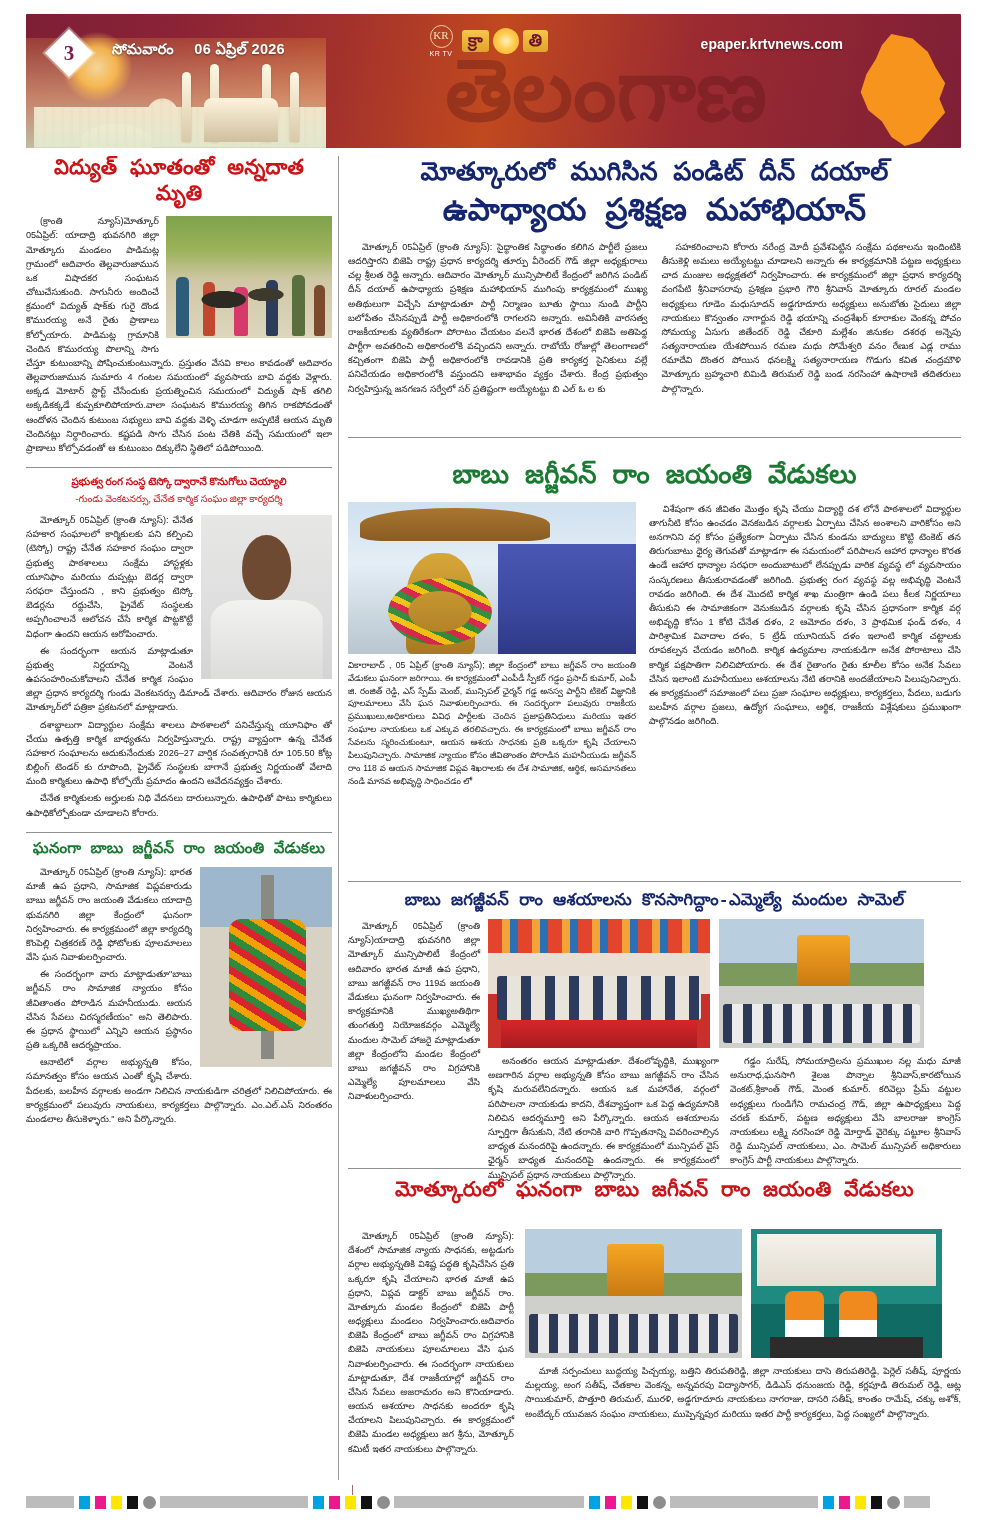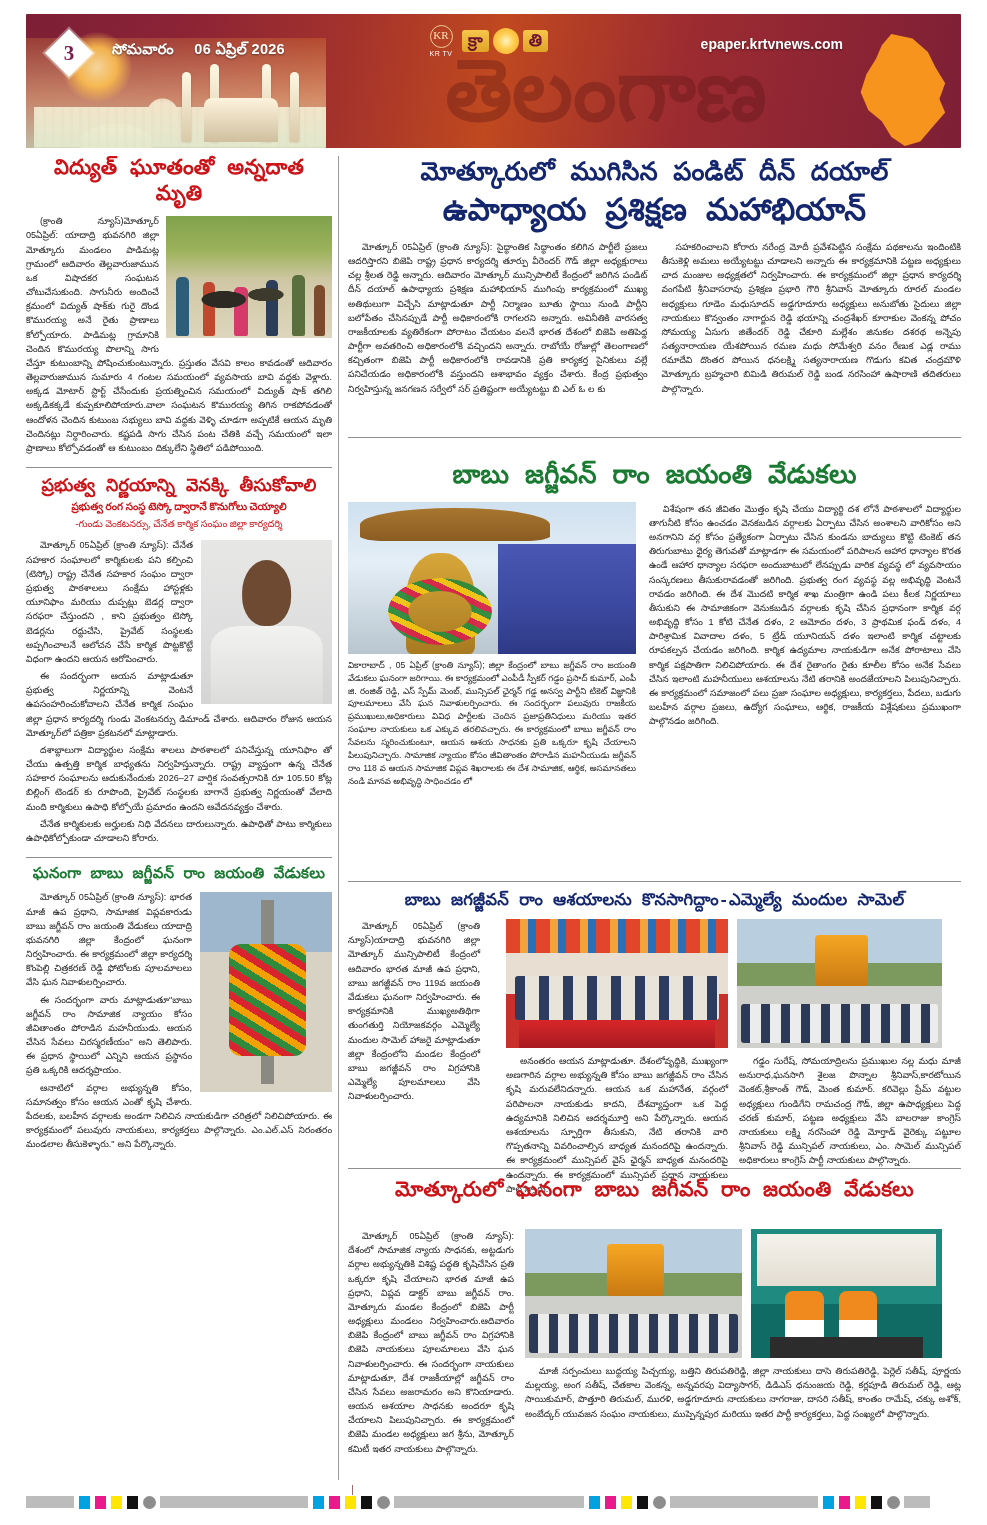--- a/index.html
+++ b/index.html
@@ -253,21 +253,20 @@
         </div>
         <div class="body">
           <p>(క్రాంతి న్యూస్)మోత్కూర్ 05ఏప్రిల్: యాదాద్రి భువనగిరి జిల్లా మోత్కూరు మండలం పాడిమట్ల గ్రామంలో ఆదివారం తెల్లవారుజామున ఒక విషాదకర సంఘటన చోటుచేసుకుంది. సాగునీరు అందించే క్రమంలో విద్యుత్ షాక్‌కు గురై దొండ కొమురయ్య అనే రైతు ప్రాణాలు కోల్పోయారు. పాడిమట్ల గ్రామానికి చెందిన కొమురయ్య పొలాన్ని సాగు చేస్తూ కుటుంబాన్ని పోషించుకుంటున్నారు. ప్రస్తుతం వేసవి కాలం కావడంతో ఆదివారం తెల్లవారుజామున సుమారు 4 గంటల సమయంలో వ్యవసాయ బావి వద్దకు వెళ్లారు. అక్కడ మోటార్ స్టార్ట్ చేసేందుకు ప్రయత్నించిన సమయంలో విద్యుత్ షాక్ తగిలి అక్కడికక్కడే కుప్పకూలిపోయారు.వాలా సంఘటన కొమురయ్య తిగిన రాకపోవడంతో ఆందోళన చెందిన కుటుంబ సభ్యులు బావి వద్దకు వెళ్ళి చూడగా అప్పటికే ఆయన మృతి చెందినట్లు నిర్ధారించారు. కష్టపడి సాగు చేసిన పంట చేతికి వచ్చే సమయంలో ఇలా ప్రాణాలు కోల్పోవడంతో ఆ కుటుంబం దిక్కులేని స్థితిలో పడిపోయింది.</p>
         </div>
       </div>
     </div>
 
     <hr class="hr">
 
     <div>
-      <div class="hl hl-red" style="font-size:17.5px;">ప్రభుత్వ నిర్ణయాన్ని వెనక్కి తీసుకోవాలి</div>
       <div style="text-align:center;font-size:10.4px;color:#cc1418;margin-top:4px;font-family:'Liberation Serif',serif;font-weight:bold;">ప్రభుత్వ రంగ సంస్థ టెస్కో ద్వారానే కొనుగోలు చెయ్యాలి</div>
       <div style="text-align:center;font-size:9.6px;color:#cc1418;margin-top:3px;font-family:'Liberation Serif',serif;">-గుండు వెంకటనర్సు, చేనేత కార్మిక సంఘం జిల్లా కార్యదర్శి</div>
 
       <div style="margin-top:6px;overflow:hidden;">
         <div class="photo sc-portrait" style="float:right;width:131px;height:164px;margin:2px 0 4px 8px;">
           <div class="head"></div>
             <div class="torso"></div>
         </div>
         <div class="body">
           <p>మోత్కూర్ 05ఏప్రిల్ (క్రాంతి న్యూస్): చేనేత సహకార సంఘాలలో కార్మికులకు పని కల్పించి (టెస్కో) రాష్ట్ర చేనేత సహకార సంఘం ద్వారా ప్రభుత్వ పాఠశాలలు సంక్షేమ హాస్టళ్లకు యూనిఫాం మరియు దుప్పట్లు బెడర్ల ద్వారా సరఫరా చేస్తుందని , కాని ప్రభుత్వం టెస్కో బెడర్లను రద్దుచేసి, ప్రైవేట్ సంస్థలకు అప్పగించాలనే ఆలోచన చేసే కార్మిక పొట్టకొట్టే విధంగా ఉందని ఆయన ఆరోపించారు.</p>
@@ -328,21 +327,21 @@
         <p>విశేషంగా తన జీవితం మొత్తం కృషి చేయు విద్యార్థి దశ లోనే పాఠశాలలో విద్యార్థుల తాగునీటి కోసం ఉంచడం వెనకబడిన వర్గాలకు ఏర్పాటు చేసిన అంశాలని వారికోసం అని అనగానిని వర్గ కోసం ప్రత్యేకంగా ఏర్పాటు చేసిన కుండను బాద్యులు కొట్టి టెంకెట్ తన తిరుగుబాటు ధైర్య తెగువతో మాట్లాడగా ఈ సమయంలో పరిపాలన ఆహార ధాన్యాల కొరత ఉండే ఆహార ధాన్యాల సరఫరా అందుబాటులో లేనప్పుడు వారిక వ్యవస్థ లో వ్యవసాయం సంస్కరణలు తీసుకురావడంతో జరిగింది. ప్రభుత్వ రంగ వ్యవస్థ వల్ల అభివృద్ధి వెంటనే రావడం జరిగింది. ఈ దేశ మొదటి కార్మిక శాఖ మంత్రిగా ఉండి పలు కీలక నిర్ణయాలు తీసుకుని ఈ సామాజికంగా వెనుకబడిన వర్గాలకు కృషి చేసిన ప్రధానంగా కార్మిక వర్గ అభివృద్ధి కోసం 1 కోటి చేనేత దళం, 2 ఆమోదం దళం, 3 ప్రాథమిక ఫండ్ దళం, 4 పారిశ్రామిక వివాదాల దళం, 5 ట్రేడ్ యూనియన్ దళం ఇలాంటి కార్మిక చట్టాలకు రూపకల్పన చేయడం జరిగింది. కార్మిక ఉద్యమాల నాయకుడిగా అనేక పోరాటాలు చేసి కార్మిక పక్షపాతిగా నిలిచిపోయారు. ఈ దేశ రైతాంగం రైతు కూలీల కోసం అనేక సేవలు చేసిన ఇలాంటి మహనీయులు ఆశయాలను నేటి తరానికి అందజేయాలని పిలుపునిచ్చారు. ఈ కార్యక్రమంలో సమాజంలో పలు ప్రజా సంఘాల అధ్యక్షులు, కార్యకర్తలు, పేదలు, బడుగు బలహీన వర్గాల ప్రజలు, ఉద్యోగ సంఘాలు, ఆర్థిక, రాజకీయ విశ్లేషకులు ప్రముఖంగా పాల్గొనడం జరిగింది.</p>
       </div>
     </div>
   </div>
 
   <hr class="hr" style="position:absolute;left:348px;top:881px;width:613px;margin:0;">
 
   <div style="position:absolute;left:348px;top:891px;width:613px;">
     <div class="hl hl-navy" style="font-size:16.5px;">బాబు జగజ్జీవన్ రాం ఆశయాలను కొనసాగిద్దాం-ఎమ్మెల్యే మందుల సామెల్</div>
 
-    <div style="display:flex;gap:26px;margin-top:8px;">
+    <div style="display:flex;gap:8px;margin-top:8px;">
       <div class="body" style="width:132px;">
         <p>మోత్కూర్ 05ఏప్రిల్ (క్రాంతి న్యూస్)యాదాద్రి భువనగిరి జిల్లా మోత్కూర్ మున్సిపాలిటీ కేంద్రంలో ఆదివారం భారత మాజీ ఉప ప్రధాని, బాబు జగజ్జీవన్ రాం 119వ జయంతి వేడుకలు ఘనంగా నిర్వహించారు. ఈ కార్యక్రమానికి ముఖ్యఅతిథిగా తుంగతుర్తి నియోజకవర్గం ఎమ్మెల్యే మందుల సామెల్ హాజరై మాట్లాడుతూ జిల్లా కేంద్రంలోని మండల కేంద్రంలో బాబు జగజ్జీవన్ రాం విగ్రహానికి ఎమ్మెల్యే పూలమాలలు వేసి నివాళులర్పించారు.</p>
       </div>
       <div style="flex:1;">
         <div style="display:flex;gap:9px;">
           <div class="photo sc-meet" style="width:222px;height:129px;">
             <div class="tent"></div>
               <div class="row"></div>
               <div class="table"></div>
           </div>

